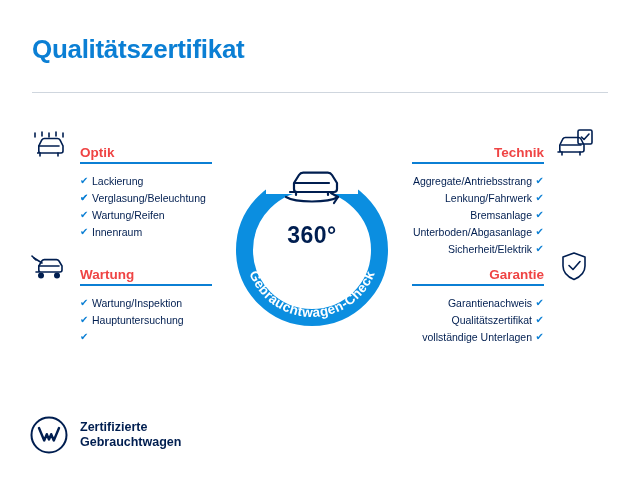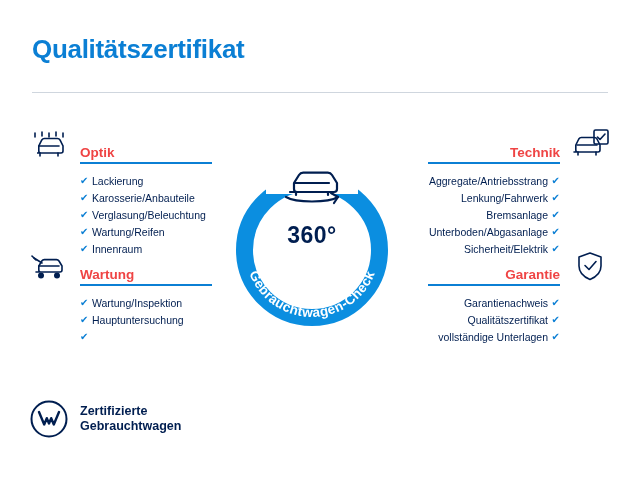--- a/index.html
+++ b/index.html
@@ -38,21 +38,21 @@
     height: 1px;
     background: #cfd6de;
   }
 
   
   .col {
     position: absolute;
     width: 190px;
   }
   .col-left { left: 22px; }
-  .col-right { left: 428px; }
+  .col-right { left: 412px; }
 
   .block { position: relative; }
 
   .block-head {
     position: relative;
     height: 34px;
   }
   .block-title {
     position: absolute;
     bottom: 4px;
@@ -167,21 +167,21 @@
     left: 52px;
     top: 6px;
     width: 76px;
     height: 46px;
   }
 
   
   .footer {
     position: absolute;
     left: 30px;
-    bottom: 42px;
+    bottom: 26px;
     display: flex;
     align-items: center;
   }
   .vw-logo {
     width: 38px;
     height: 38px;
     margin-right: 12px;
   }
   .footer-text {
     font-size: 12.5px;
@@ -209,21 +209,21 @@
               <path d="M11 18 h20"></path>
               <path d="M12 25 v3 M30 25 v3"></path>
             </g>
           </svg>
         </div>
         <div class="block-title">Optik</div>
         <div class="head-rule"></div>
       </div>
       <ul class="items">
         <li><span class="check">✔</span><span>Lackierung</span></li>
-        <li><span class="check">✔</span><span>Karosserie/Anbauteile</span></li>
+        <li><span class="check">✔</span></li>
         <li><span class="check">✔</span><span>Verglasung/Beleuchtung</span></li>
         <li><span class="check">✔</span><span>Wartung/Reifen</span></li>
         <li><span class="check">✔</span><span>Innenraum</span></li>
       </ul>
     </div>
   </div>
 
   <div class="col col-left" style="top:252px;">
     <div class="block">
       <div class="block-head">

